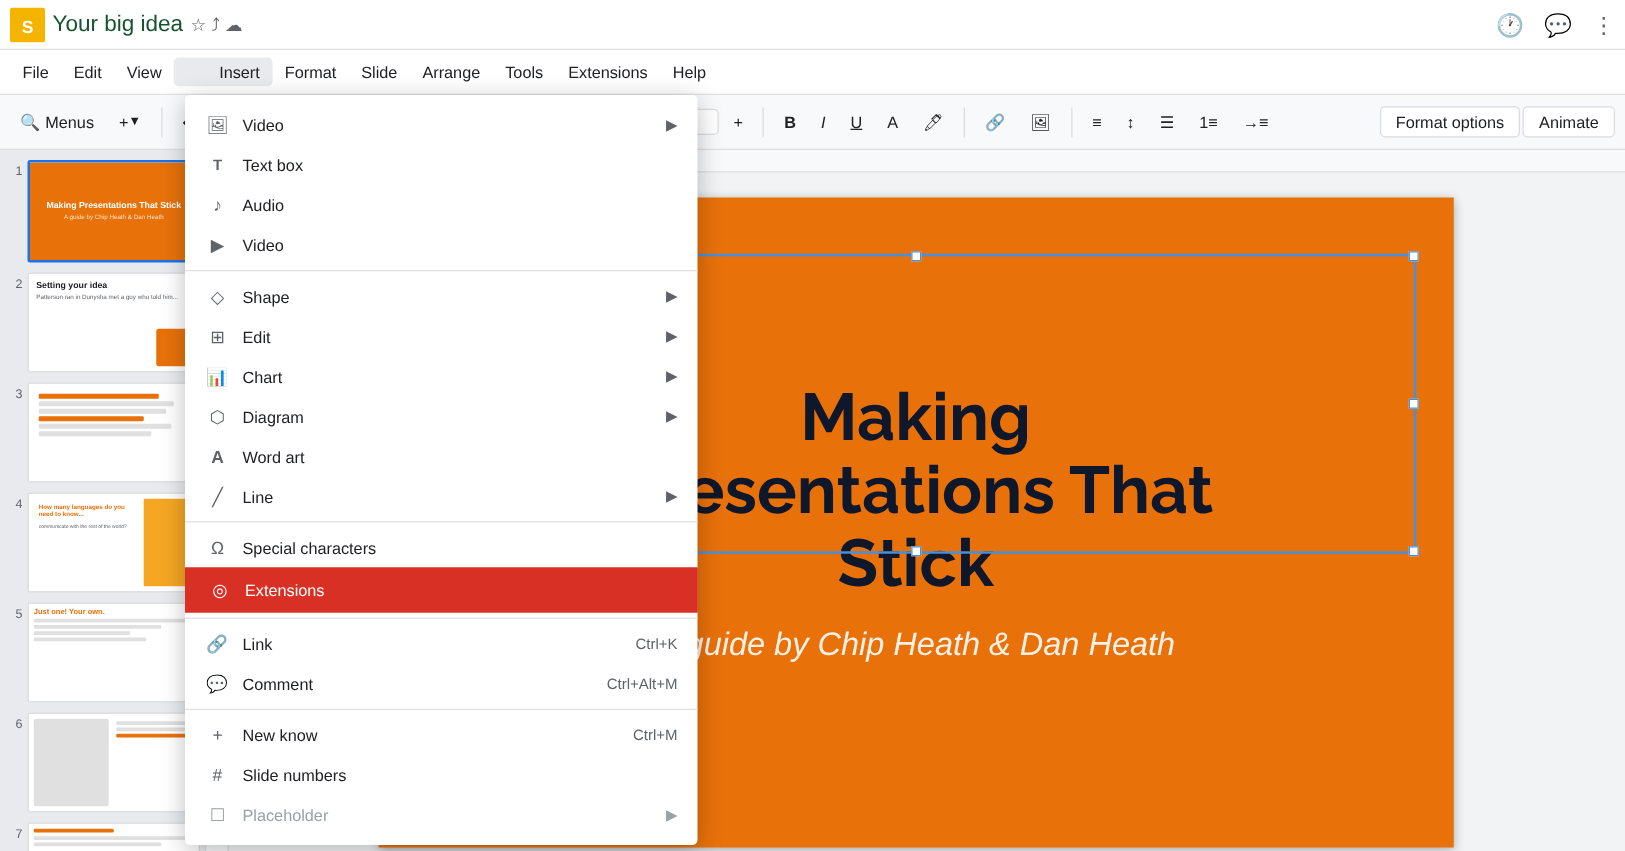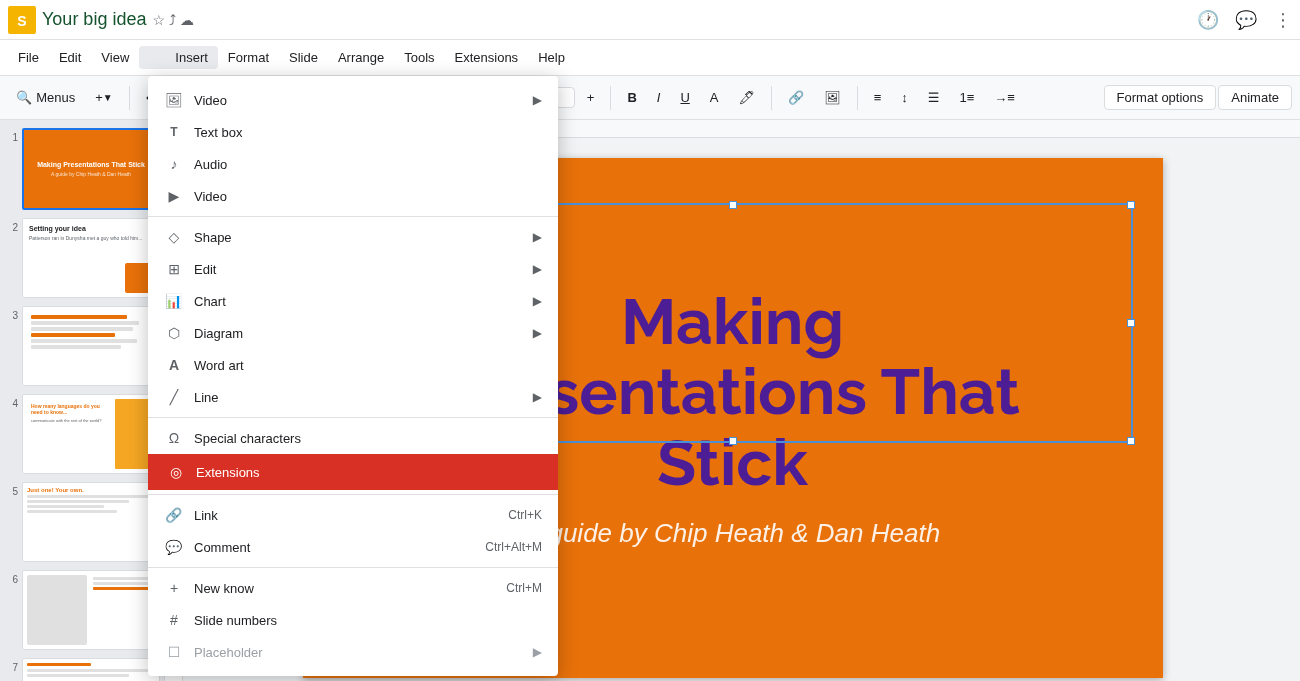--- a/index.html
+++ b/index.html
@@ -304,22 +304,22 @@
     }
     .slide-content {
       display: flex;
       flex-direction: column;
       align-items: center;
       justify-content: center;
       height: 100%;
       padding: 40px;
     }
     .slide-main-title {
-      color: #4c1d95;
-      font-size: 64px;
+      color: #0f172a;
+      font-size: 53px;
       font-weight: bold;
       font-family: 'Raleway', Arial, sans-serif;
       text-align: center;
       line-height: 1.1;
       margin-bottom: 20px;
     }
     .slide-subtitle {
       color: rgba(255,255,255,0.9);
       font-size: 26px;
       font-style: italic;

